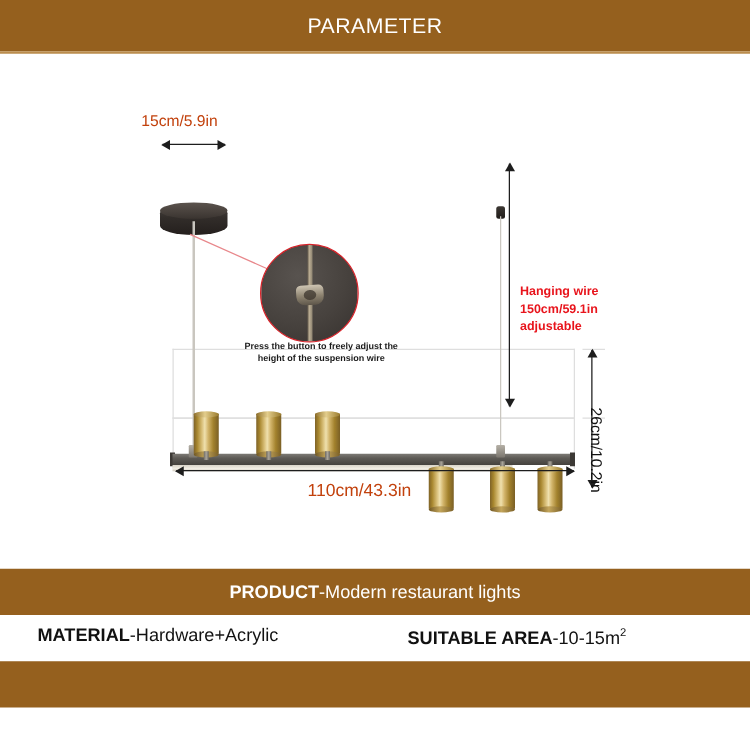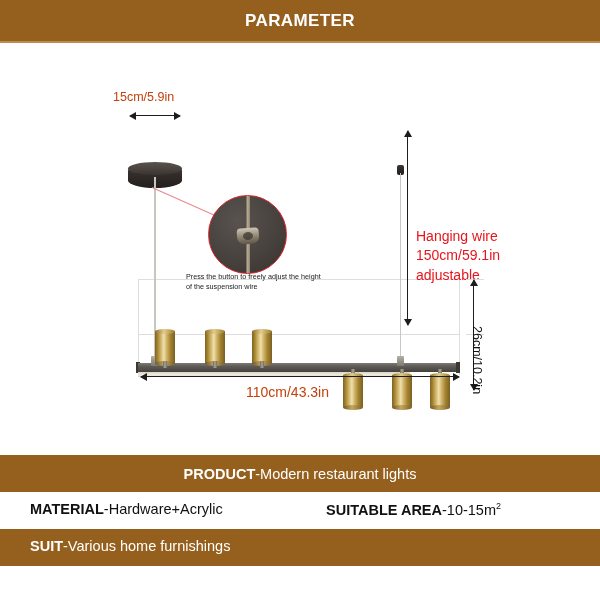--- a/index.html
+++ b/index.html
@@ -23,21 +23,21 @@
     width: 600px;
     height: 41px;
     background: #95601e;
     display: flex;
     align-items: center;
     justify-content: center;
   }
   .header-banner .title {
     color: #ffffff;
     font-size: 17px;
-    font-weight: bold;
+    font-weight: normal;
     letter-spacing: 0.4px;
   }
   .header-underline {
     position: absolute;
     left: 0; top: 41px;
     width: 600px; height: 2px;
     background: #bb8d4e;
   }
 
   
@@ -132,23 +132,24 @@
     background: #e8878b;
     transform-origin: left center;
     transform: rotate(24deg);
   }
 
   .mag-caption {
     position: absolute;
     left: 186px; top: 229px;
     width: 142px;
     font-size: 7.2px;
-    font-weight: normal;
+    font-weight: bold;
     line-height: 1.45;
     color: #1a1a1a;
+    text-align: center;
   }
 
   
   .bar-main {
     position: absolute;
     left: 138px; top: 320px;
     width: 320px; height: 9px;
     background: linear-gradient(180deg,#7d7a75 0%, #5d5a55 40%, #45423e 100%);
   }
   .bar-acrylic {
@@ -264,22 +265,22 @@
   .tick {
     position: absolute;
     width: 1px;
     background: #1d1d1d;
   }
 
   .red-note {
     position: absolute;
     left: 416px; top: 184px;
     color: #e8141c;
-    font-size: 14px;
-    font-weight: normal;
+    font-size: 10px;
+    font-weight: bold;
     line-height: 1.38;
     white-space: nowrap;
   }
 
   .dim-vertical {
     position: absolute;
     left: 484px; top: 283px;
     font-size: 12.5px;
     color: #111111;
     white-space: nowrap;
@@ -424,19 +425,16 @@
         <span class="spec-key">MATERIAL</span><span class="spec-val">-Hardware+Acrylic</span>
       </div>
       <div class="spec-cell right" style="top:9px;">
         <span class="spec-key">SUITABLE AREA</span><span class="spec-val">-10-15m</span><sup>2</sup>
       </div>
     </div>
   </div>
 
   <div class="spec-row brown">
     <div class="rowwrap">
-      <div class="spec-cell left" style="top:9px;">
-        <span class="spec-key">SUIT</span><span class="spec-val">-Various home furnishings</span>
-      </div>
     </div>
   </div>
 
 </div>
 
 </body></html>

